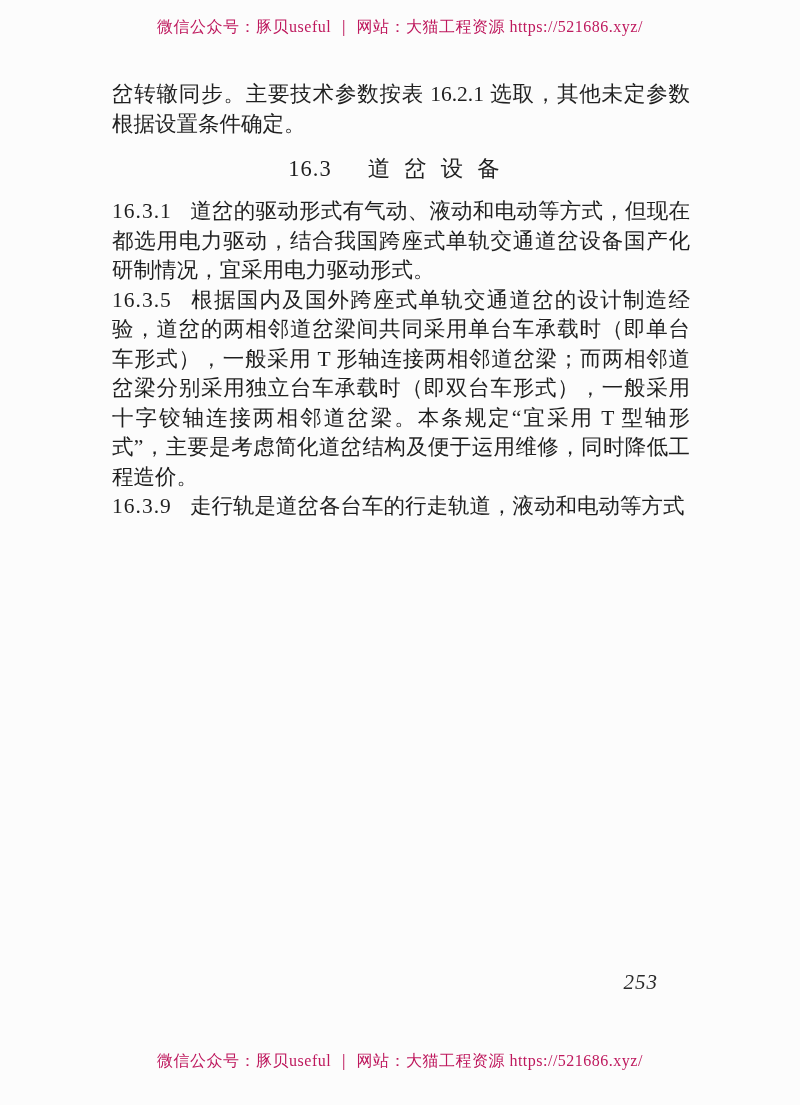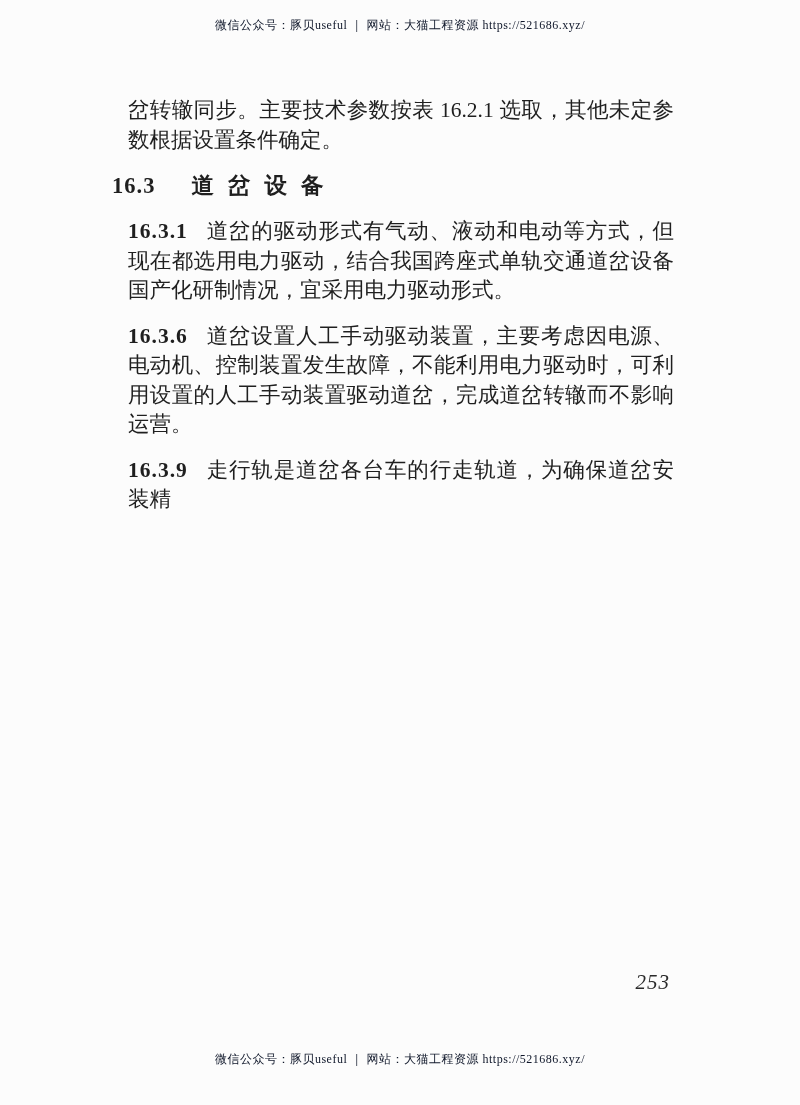--- a/index.html
+++ b/index.html
@@ -13,70 +13,70 @@
     background: #fcfcfc;
     font-family: "Liberation Serif", "DejaVu Serif", serif;
     color: #1f1f1f;
     overflow: hidden;
   }
   .watermark {
     position: absolute;
     left: 0;
     width: 800px;
     text-align: center;
-    font-size: 12px;
+    font-size: 16px;
     letter-spacing: 0.5px;
-    color: #0f172a;
+    color: #be185d;
     white-space: nowrap;
   }
   .watermark.header { top: 17px; }
   .watermark.footer { top: 1051px; }
 
   .content {
     position: absolute;
     left: 112px;
     top: 80px;
     width: 578px;
     font-size: 21.5px;
     line-height: 29.5px;
     text-align: justify;
     text-justify: inter-ideograph;
   }
   .content p {
-    margin: 16px;
+    margin: 0;
     padding: 0;
   }
   p.indent {
     text-indent: 2em;
   }
   .clause-num {
-    font-weight: bold;
+    font-weight: normal;
     letter-spacing: 1px;
     margin-right: 0.85em;
     font-family: "Liberation Serif", "DejaVu Serif", serif;
   }
   h2.section-heading {
     margin: 15px 0 13px 0;
     font-size: 22.5px;
-    font-weight: bold;
-    text-align: left;
+    font-weight: normal;
+    text-align: center;
     line-height: 30px;
     letter-spacing: 0;
   }
   .heading-num {
     margin-right: 22px;
     letter-spacing: 1px;
   }
   .heading-title {
     letter-spacing: 14px;
     padding-left: 14px; 
   }
   .page-number {
     position: absolute;
-    right: 130px;
+    right: 142px;
     top: 970px;
     font-size: 21px;
     font-style: italic;
     letter-spacing: 1px;
     color: #2a2a2a;
   }
 </style>
 </head>
 <body>
 
@@ -87,24 +87,24 @@
   <p>岔转辙同步。主要技术参数按表 16.2.1 选取，其他未定参数根据设置条件确定。</p>
 
   <h2 class="section-heading">
     <span class="heading-num">16.3</span><span class="heading-title">道岔设备</span>
   </h2>
 
   <p><span class="clause-num">16.3.1</span><span>道岔的驱动形式有气动、液动和电动等方式，但现在都选用电力驱动，结合我国跨座式单轨交通道岔设备国产化研制情况，宜采用电力驱动形式。</span></p>
 
 
 
-
-  <p><span class="clause-num">16.3.6</span><span>道岔设置人工手动驱动装置，主要考虑因电源、电动机、控制装置发生故障，不能利用电力驱动时，可利用设置的人工手动装置驱动道岔，完成道岔转辙而不影响运营。</span></p>
+  <p><span class="clause-num">16.3.5</span><span>根据国内及国外跨座式单轨交通道岔的设计制造经验，道岔的两相邻道岔梁间共同采用单台车承载时（即单台车形式），一般采用 T 形轴连接两相邻道岔梁；而两相邻道岔梁分别采用独立台车承载时（即双台车形式），一般采用十字铰轴连接两相邻道岔梁。本条规定“宜采用 T 型轴形式”，主要是考虑简化道岔结构及便于运用维修，同时降低工程造价。</span></p>
 
 
 
-  <p><span class="clause-num">16.3.9</span><span>走行轨是道岔各台车的行走轨道，为确保道岔安装精</span></p>
+
+  <p><span class="clause-num">16.3.9</span><span>走行轨是道岔各台车的行走轨道，液动和电动等方式</span></p>
 
 </div>
 
 <div class="page-number">253</div>
 
 <div class="watermark footer">微信公众号：豚贝useful ｜ 网站：大猫工程资源 https://521686.xyz/</div>
 
 </body></html>

